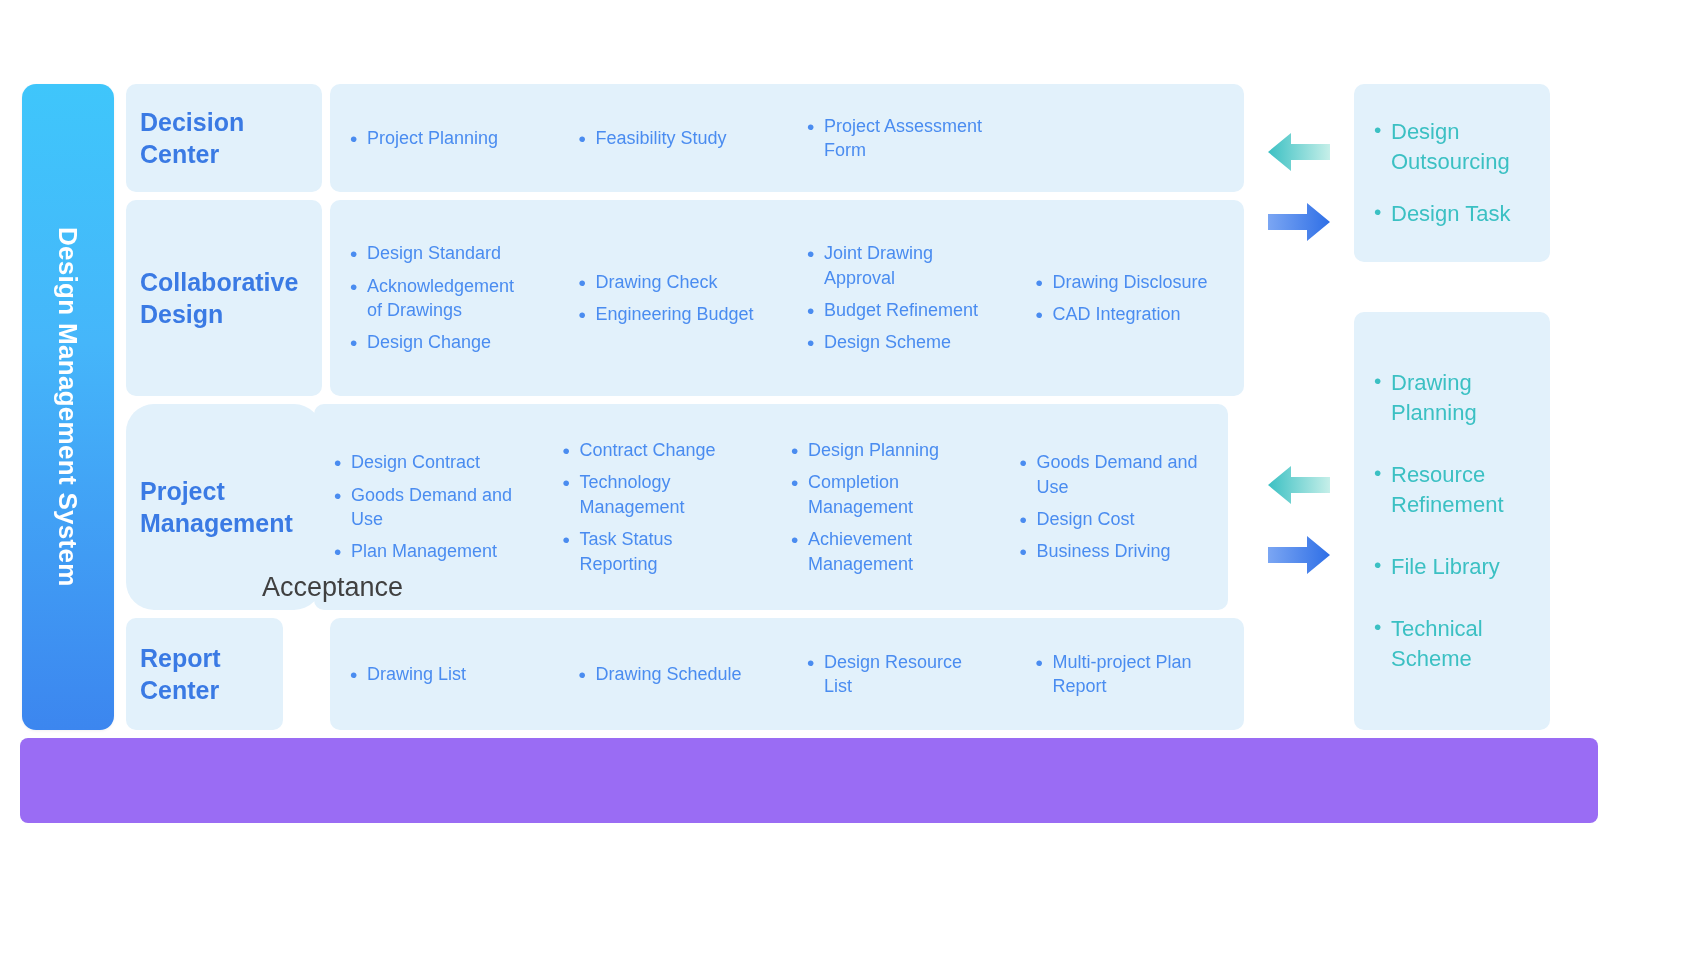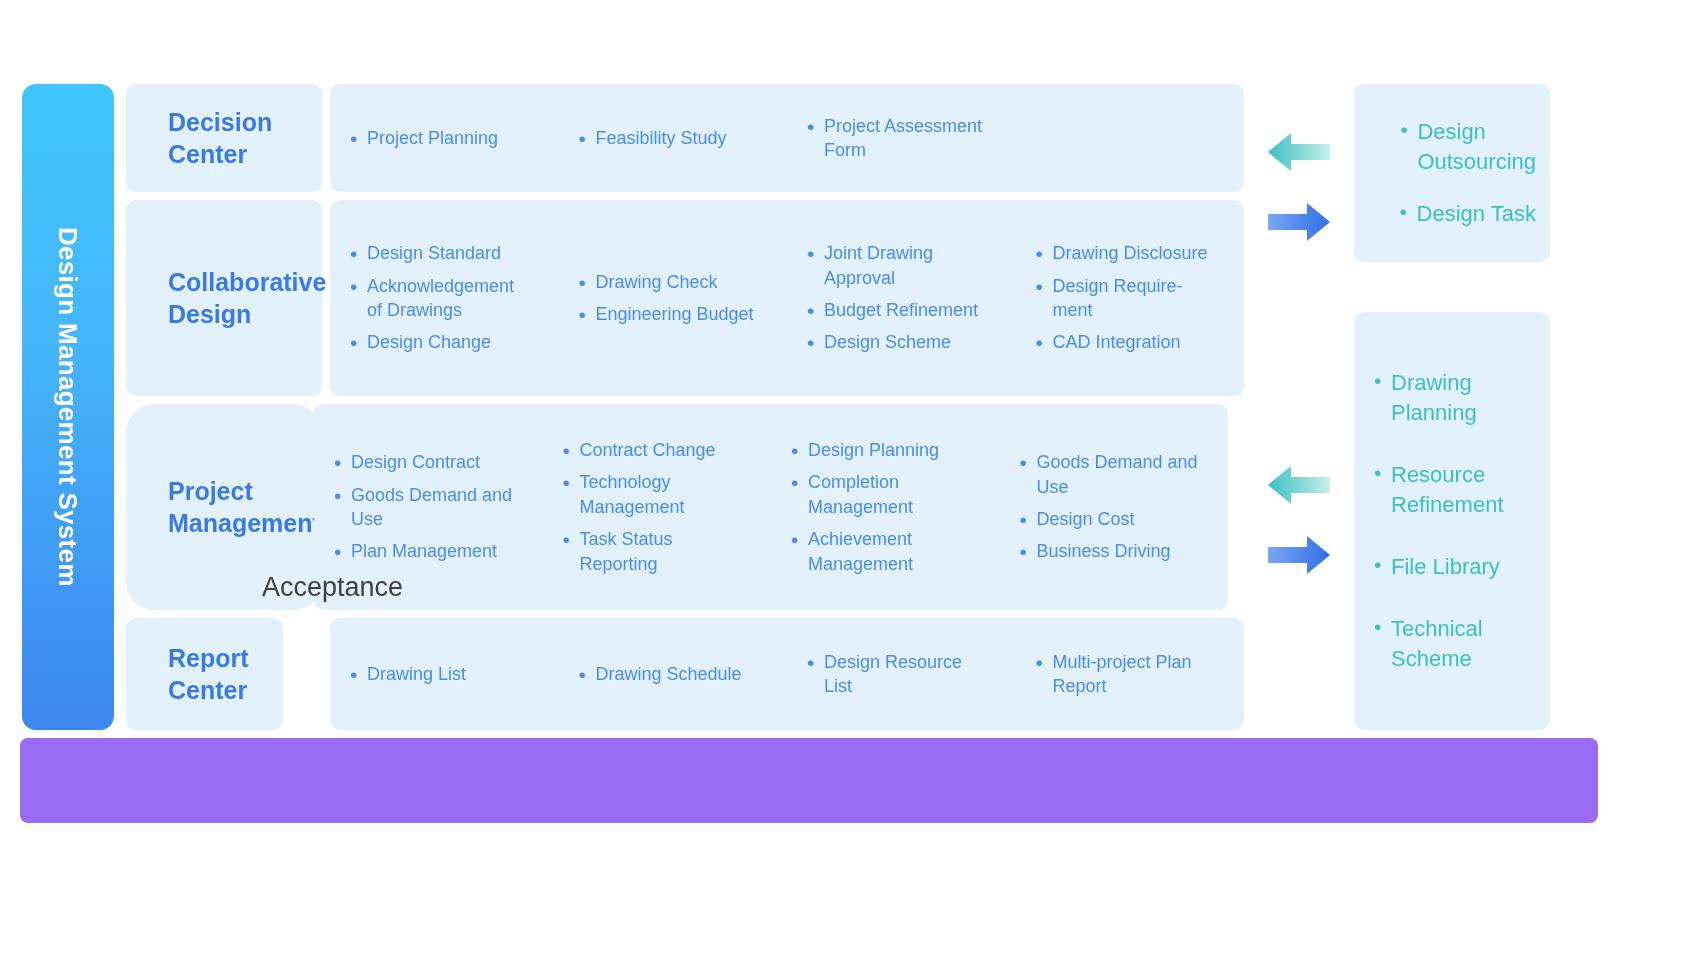--- a/index.html
+++ b/index.html
@@ -45,21 +45,21 @@
     line-height: 1;
   }
 
   
   .cat-card {
     position: absolute;
     background: #e2f1fb;
     border-radius: 10px;
     display: flex;
     align-items: center;
-    padding-left: 42px;
+    padding-left: 14px;
     box-sizing: border-box;
   }
   .cat-label {
     color: #3a7ae4;
     font-weight: bold;
     font-size: 25px;
     line-height: 1.28;
   }
 
   
@@ -202,22 +202,20 @@
         <div class="bullet-item">Engineering Budget</div>
       </div>
       <div class="col" style="width:25%;">
         <div class="bullet-item">Joint Drawing
 Approval</div>
         <div class="bullet-item">Budget Refinement</div>
         <div class="bullet-item">Design Scheme</div>
       </div>
       <div class="col" style="width:25%;">
         <div class="bullet-item">Drawing Disclosure</div>
-        <div class="bullet-item">Design Require-
-ment</div>
         <div class="bullet-item">CAD Integration</div>
       </div>
     </div>
   </div>
 
   <div class="cat-card" style="left:126px; top:404px; width:196px; height:206px;border-radius:28px;">
     <div class="cat-label">Project
 Management</div>
   </div>
   <div class="row-card" style="left:314px; top:404px; width:914px; height:206px;">
@@ -313,21 +311,21 @@
       <defs>
         <linearGradient id="gradRight2" x1="0" y1="0" x2="1" y2="0">
           <stop offset="0%" stop-color="#7ba6f3"></stop>
           <stop offset="100%" stop-color="#2f6fe6"></stop>
         </linearGradient>
       </defs>
       <path d="M62 21 L39 2 L39 13 L0 13 L0 29 L39 29 L39 40 Z" fill="url(#gradRight2)"></path>
     </svg>
   </div>
 
-  <div class="right-panel" style="left:1354px; top:84px; width:196px; height:178px; gap:22px;align-items:flex-end;">
+  <div class="right-panel" style="left:1354px; top:84px; width:196px; height:178px; gap:22px;">
     <div class="right-item">Design
 Outsourcing</div>
     <div class="right-item">Design Task</div>
   </div>
 
   <div class="right-panel" style="left:1354px; top:312px; width:196px; height:418px; gap:32px;">
     <div class="right-item">Drawing
 Planning</div>
     <div class="right-item">Resource
 Refinement</div>

